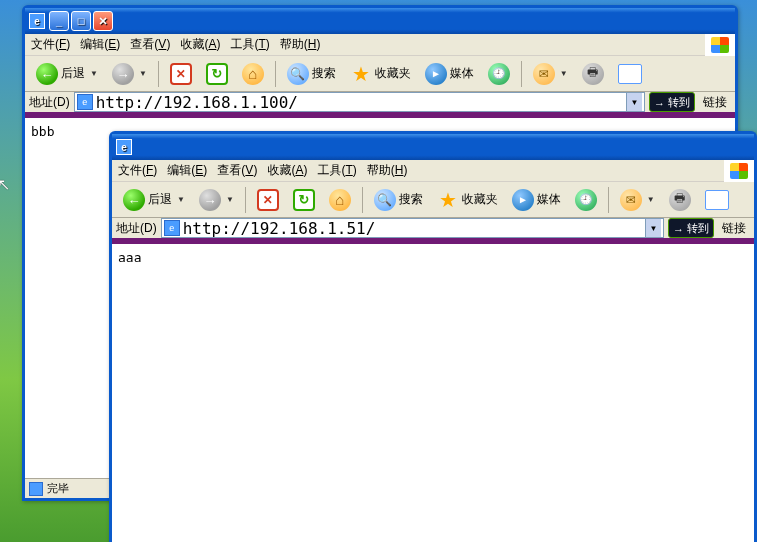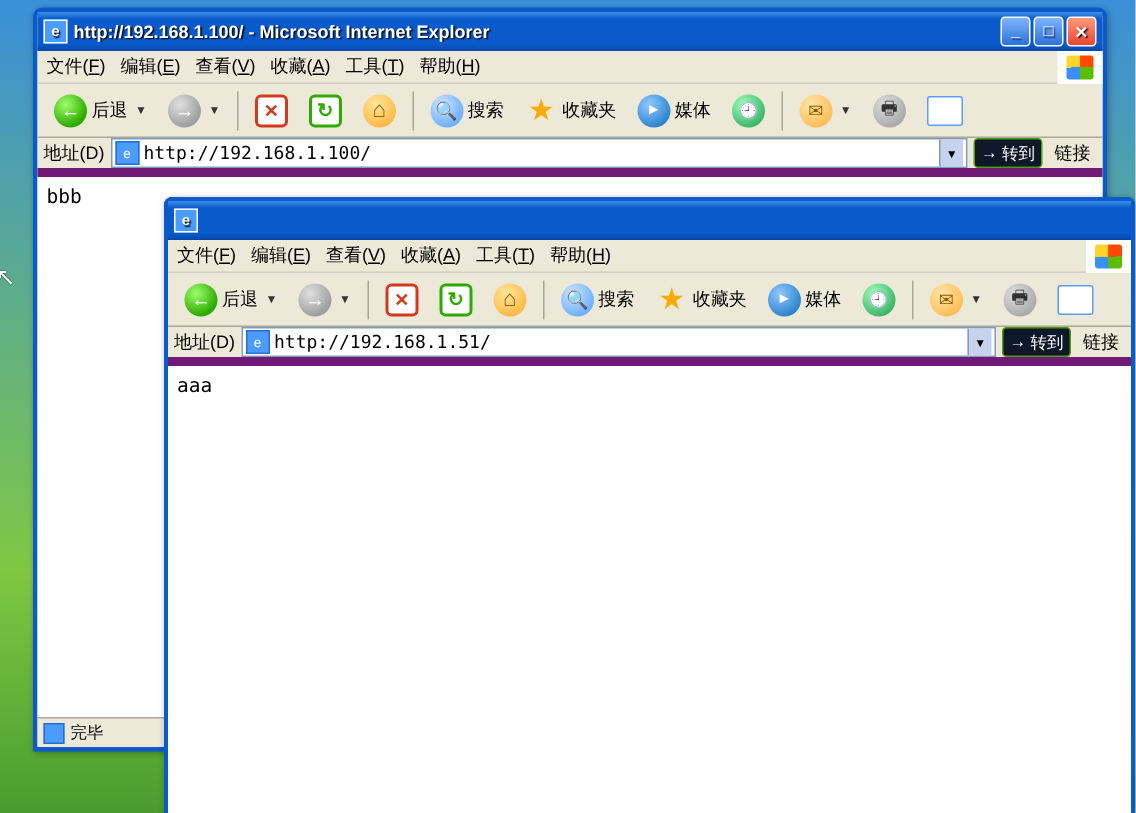--- a/index.html
+++ b/index.html
@@ -40,37 +40,36 @@
 .icn-mail::after{content:"✉";font-size:12px;color:#8a5c00;}
 .icn-print { background:radial-gradient(circle at 35% 30%,#ddd,#999); }
 .icn-print::after{content:"🖶";font-size:12px;color:#333;}
 .icn-edit { width:24px; height:20px; border-radius:2px; background:#fff; border:1px solid #5a9cff; }
 .sep { width:1px; height:26px; background:#aca899; margin:0 2px; }
 .drop { font-size:8px; color:#333; margin-left:2px; }
 .addrbar { height:26px; background:#ece9d8; display:flex; align-items:center; padding:0 4px; gap:4px; border-bottom:6px solid #701a75; font-size:12px; }
 .addr-lbl { white-space:nowrap; }
 .addr-input { flex:1; height:20px; background:#fff; border:1px solid #7f9db9; display:flex; align-items:center; padding:0 2px; }
 .addr-ico { width:16px; height:16px; background:#4a9cff; border:1px solid #2a6ccf; margin-right:3px; display:flex; align-items:center; justify-content:center; font-size:9px; color:#fff; }
-.addr-url { flex:1; font-family:monospace; font-size:12px; }
+.addr-url { flex:1; font-family:monospace; font-size:16px; }
 .addr-drop { width:16px; height:18px; background:#c6d3ef; border-left:1px solid #7f9db9; display:flex; align-items:center; justify-content:center; font-size:8px; cursor:pointer; }
 .go-btn { height:20px; background:#0f172a; border:1px solid #4a9c00; border-radius:3px; display:flex; align-items:center; padding:0 4px; gap:3px; color:#fff; font-size:11px; cursor:pointer; }
 .go-btn::before{content:"→";font-weight:bold;}
 .links { padding:0 4px; cursor:pointer; }
 .content { flex:1; background:#fff; padding:6px; font-size:13px; font-family:monospace; overflow:auto; }
 .statusbar { height:20px; background:#ece9d8; border-top:1px solid #aca899; display:flex; align-items:center; padding:0 4px; font-size:11px; gap:4px; }
 .st-ico { width:14px; height:14px; background:#4a9cff; border:1px solid #2a6ccf; }
 .cursor { position:absolute; top:175px; left:-3px; font-size:16px; color:#fff; text-shadow:0 0 1px #000; pointer-events:none; }
 </style>
 </head>
 <body>
 
 <div class="win" style="left:22px; top:5px; width:716px; height:496px;">
   <div class="titlebar">
     <div class="tb-icon">e</div>
-    <div class="tb-title">http://192.168.1.100/ - Microsoft Internet Explorer</div>
     <div class="tb-btns">
       <div class="tb-btn tb-min">_</div>
       <div class="tb-btn tb-max">□</div>
       <div class="tb-btn tb-close">✕</div>
     </div>
   </div>
   <div class="menubar">
     <span class="menuitem"><span>文件</span>(<span class="ul">F</span>)</span>
     <span class="menuitem"><span>编辑</span>(<span class="ul">E</span>)</span>
     <span class="menuitem"><span>查看</span>(<span class="ul">V</span>)</span>

